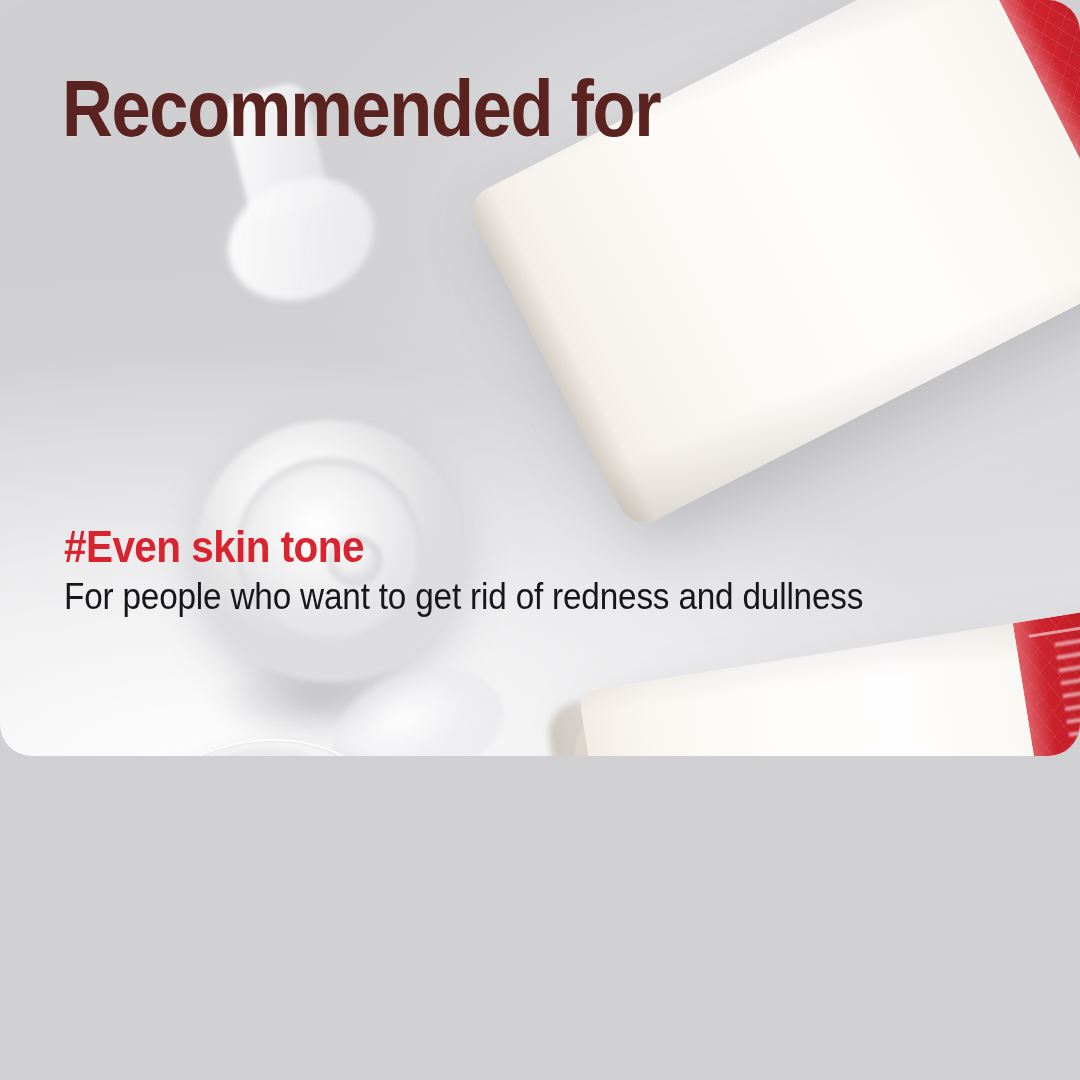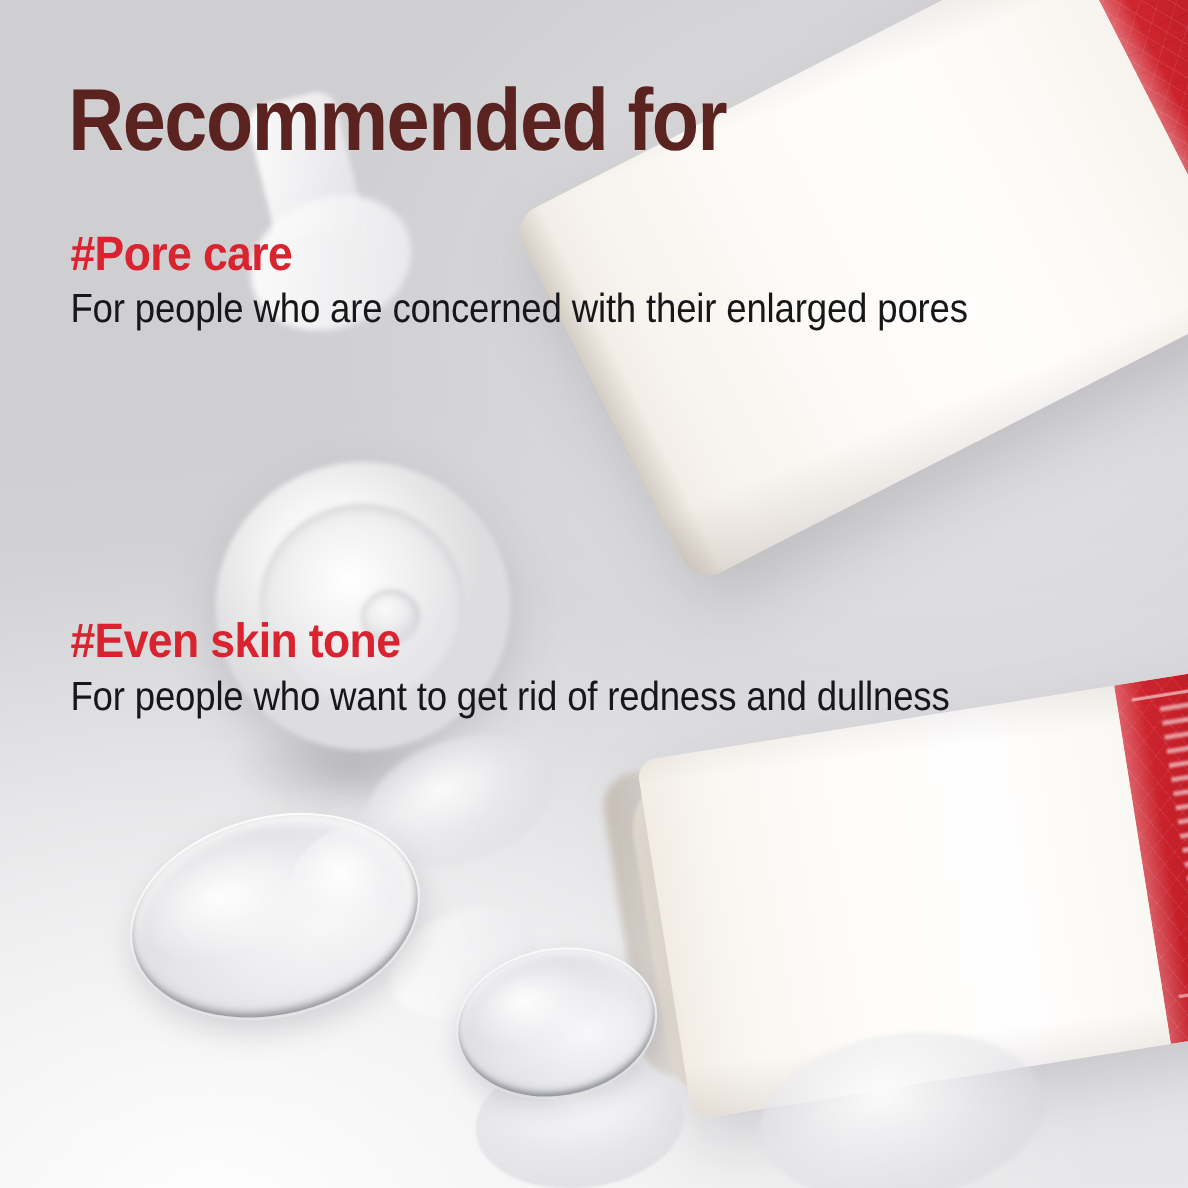--- a/index.html
+++ b/index.html
@@ -1,21 +1,21 @@
 <!DOCTYPE html>
 <html><head>
 <meta charset="utf-8">
 <style>
   html,body{margin:0;padding:0;}
   body{
     width:1080px;height:1080px;overflow:hidden;
     font-family:"Liberation Sans", sans-serif;
     background:#d0cfd2;
   }
-  #stage{position:relative;width:1080px;height:1080px;overflow:hidden;}
+  #stage{position:relative;width:1080px;height:756px;overflow:hidden;border-radius:32px;}
 
   
   .bg{position:absolute;inset:0;
       background:
         radial-gradient(120% 90% at 18% 102%, rgba(255,255,255,.95) 0%, rgba(255,255,255,.55) 28%, rgba(255,255,255,0) 62%),
         linear-gradient(176deg,#cfced1 0%,#cfced1 34%,#d6d5d8 58%,#e0dfe2 78%,#e7e7e9 100%);}
   .bg-soft{position:absolute;inset:0;
       background:radial-gradient(75% 60% at 78% 28%, rgba(255,255,255,.42) 0%, rgba(255,255,255,0) 70%);}
 
   
@@ -152,21 +152,21 @@
 
   
   .text{position:absolute;inset:0;}
   .headline{position:absolute;left:62px;top:68px;
     font-size:80px;line-height:1.02;font-weight:700;
     letter-spacing:-1.5px;
     transform:scaleX(.88);transform-origin:0 50%;
     color:#5a2320;
     text-shadow:0 1px 0 rgba(255,255,255,.18);}
   .block{position:absolute;left:64px;width:960px;}
-  .b1{top:206px;} .b2{top:370px;} .b3{top:558px;}
+  .b1{top:206px;} .b2{top:370px;} .b3{top:522px;}
   .tag{font-size:44px;line-height:1.12;font-weight:700;
     letter-spacing:-.6px;color:#d9232e;
     transform:scaleX(.92);transform-origin:0 50%;
     white-space:nowrap;}
   .desc{margin-top:4px;font-size:37px;line-height:1.2;font-weight:400;
     letter-spacing:-.2px;color:#17171a;
     transform:scaleX(.9);transform-origin:0 50%;
     white-space:nowrap;}
 </style>
 </head>
@@ -219,24 +219,20 @@
     <div class="drop drop-2">
       <div class="drop-2-rim"></div>
     </div>
 
   </div>
 
   <div class="text">
 
     <div class="headline">Recommended for</div>
 
-    <div class="block b1">
-      <div class="tag">#Pore care</div>
-      <div class="desc">For people who are concerned with their enlarged pores</div>
-    </div>
 
 
     <div class="block b3">
       <div class="tag">#Even skin tone</div>
       <div class="desc">For people who want to get rid of redness and dullness</div>
     </div>
 
   </div>
 
 </div>

